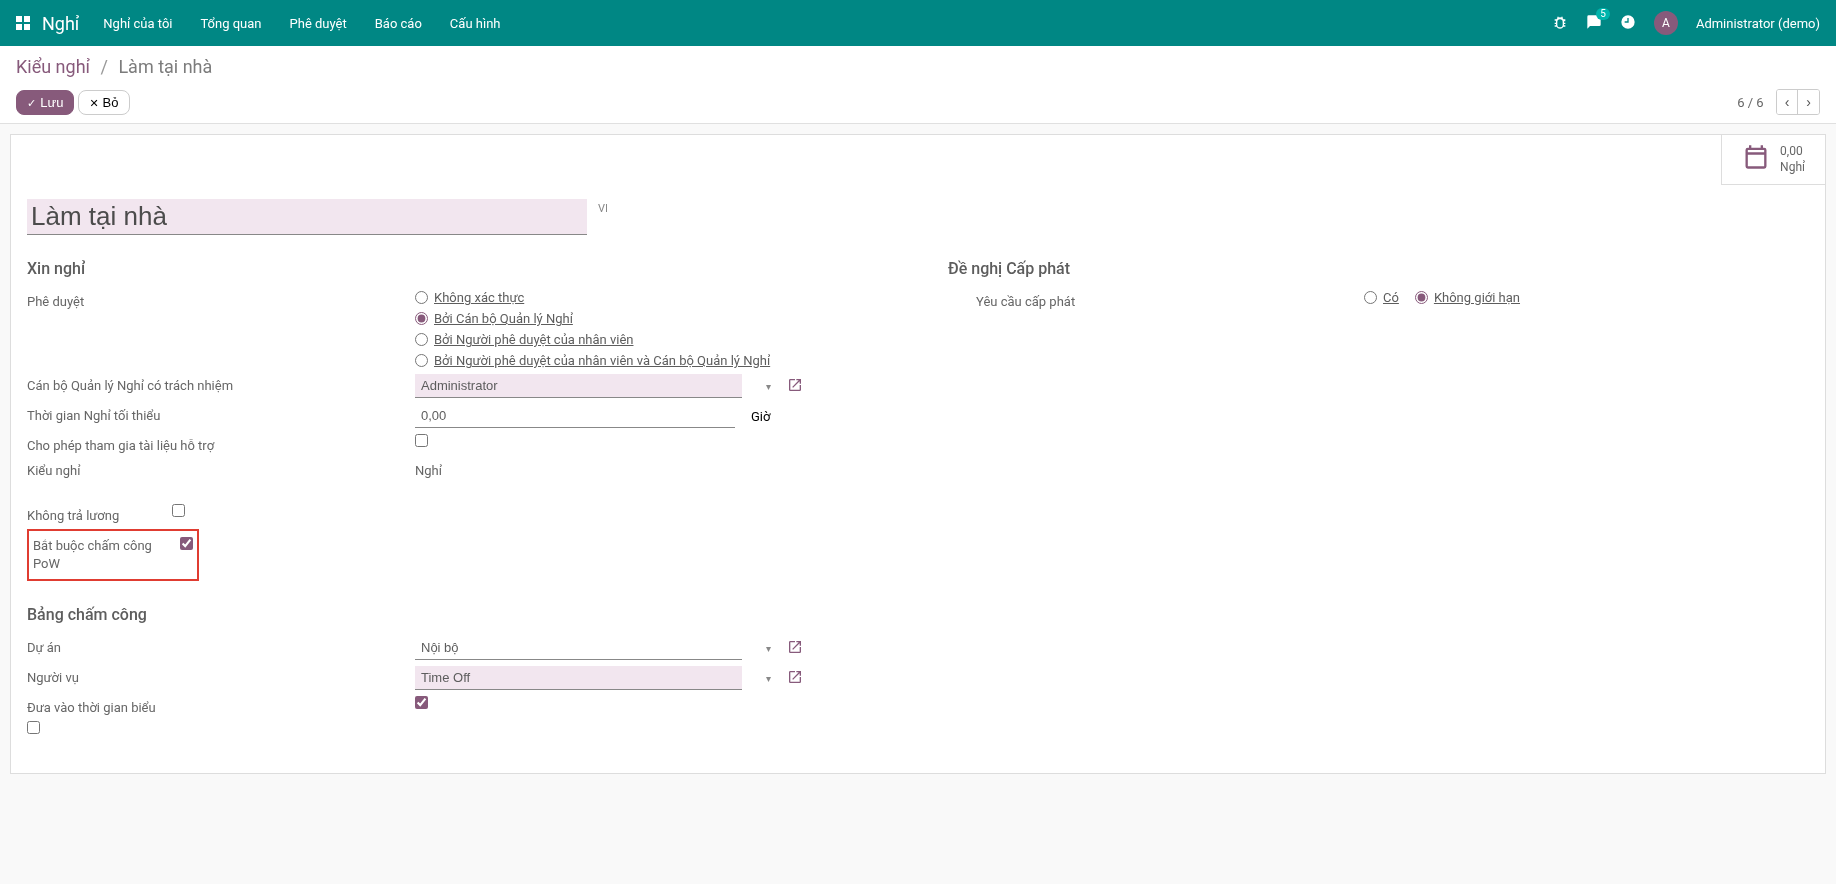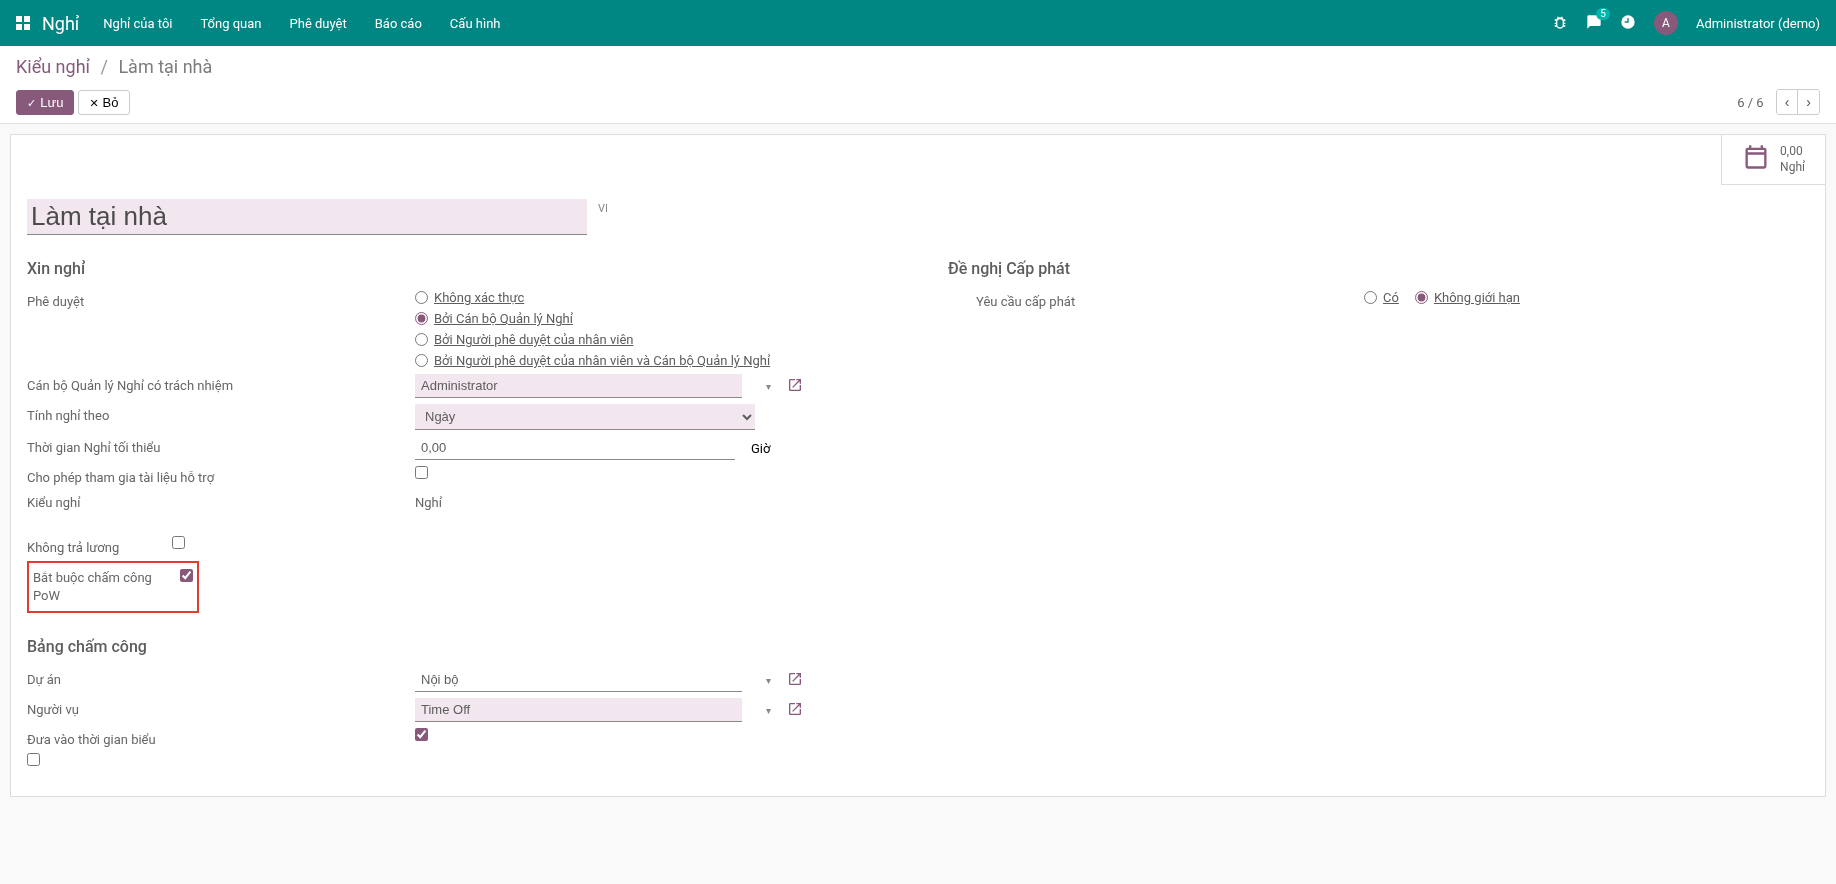--- a/index.html
+++ b/index.html
@@ -15,21 +15,21 @@
 .navbar .right .badge { position: absolute; top: -6px; right: -8px; background: #00b4ac; color: #fff; border-radius: 8px; font-size: 10px; padding: 0 4px; line-height: 12px; }
 .navbar .avatar { width: 24px; height: 24px; border-radius: 50%; background: #875a7b; color: #fff; display: flex; align-items: center; justify-content: center; font-size: 12px; }
 .navbar .username { font-size: 13px; }
 
 .control-panel { background: #fff; padding: 10px 16px 8px; border-bottom: 1px solid #e0e0e0; }
 .breadcrumb { font-size: 18px; color: #7c7c7c; margin-bottom: 12px; }
 .breadcrumb a { color: #875a7b; text-decoration: none; cursor: pointer; }
 .breadcrumb .sep { margin: 0 6px; color: #999; }
 .cp-row { display: flex; align-items: center; justify-content: space-between; }
 .cp-buttons { display: flex; gap: 4px; }
-.btn { padding: 4px 10px; font-size: 13px; border: 1px solid #ccc; background: #fff; cursor: pointer; display: inline-flex; align-items: center; gap: 4px; border-radius: 3px; }
+.btn { padding: 4px 10px; font-size: 13px; border: 1px solid #ccc; background: #fff; cursor: pointer; display: inline-flex; align-items: center; gap: 4px; border-radius: 8px; }
 .btn-primary { background: #875a7b; color: #fff; border-color: #875a7b; }
 .btn .icon-check::before { content: "✓"; font-size: 11px; }
 .btn .icon-x::before { content: "✕"; font-size: 11px; }
 .cp-pager { display: flex; align-items: center; gap: 12px; font-size: 13px; color: #666; }
 .pager-nav { display: flex; border: 1px solid #ccc; border-radius: 3px; overflow: hidden; }
 .pager-nav button { border: none; background: #fff; padding: 4px 8px; cursor: pointer; font-size: 14px; color: #555; }
 .pager-nav button:first-child { border-right: 1px solid #ccc; }
 
 .form-sheet-bg { padding: 10px 10px 0; }
 .form-sheet { background: #fff; border: 1px solid #ddd; min-height: 640px; position: relative; padding: 24px 0 24px 0; }
@@ -201,28 +201,20 @@
                 <span class="m2o-caret">▾</span>
               </div>
               <span class="ext-link">
                 <svg class="icon" viewBox="0 0 24 24" style="fill:#875a7b;">
                     <path d="M14 3v2h3.59L7.76 14.83l1.41 1.41L19 6.41V10h2V3zM19 19H5V5h7V3H5a2 2 0 0 0-2 2v14a2 2 0 0 0 2 2h14a2 2 0 0 0 2-2v-7h-2z"></path>
                   </svg>
               </span>
             </div>
           </div>
 
-          <div class="form-group">
-            <div class="form-label">Tính nghỉ theo</div>
-            <div class="form-field">
-              <select class="form-select">
-                <option>Ngày</option>
-              </select>
-            </div>
-          </div>
 
           <div class="form-group">
             <div class="form-label">Thời gian Nghỉ tối thiểu</div>
             <div class="form-field">
               <input class="num-input" value="0,00" style="">
               <span class="unit">Giờ</span>
             </div>
           </div>
 
           <div class="form-group">

